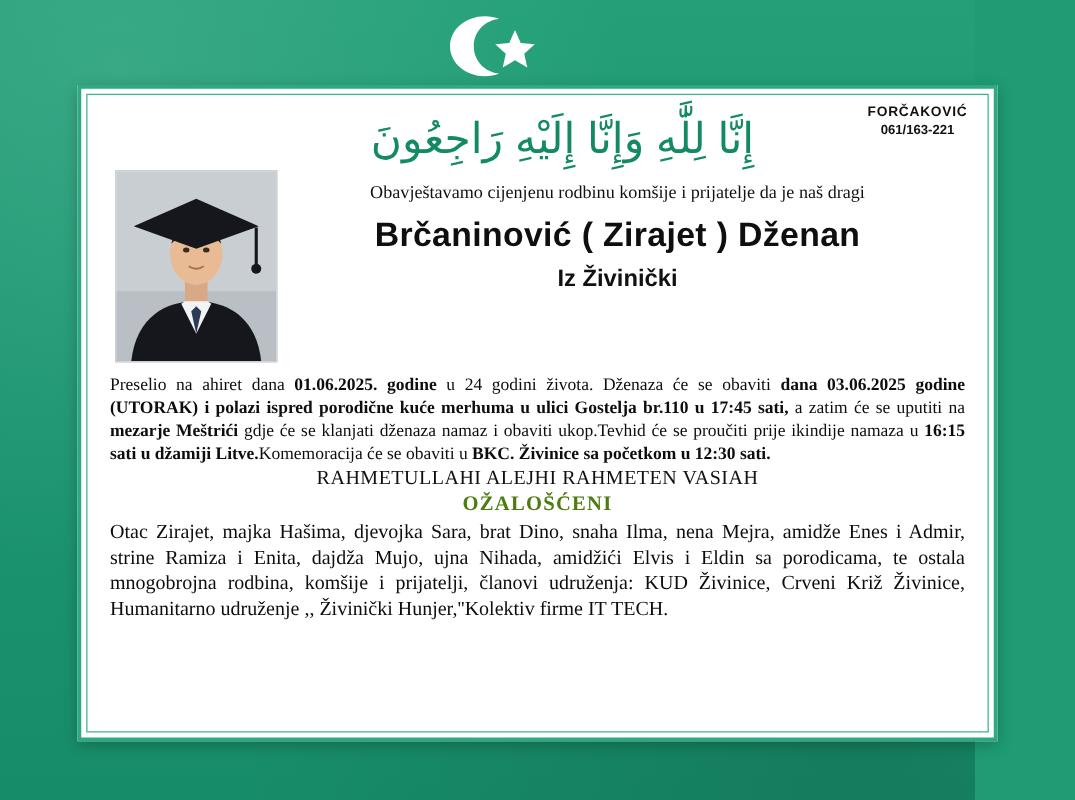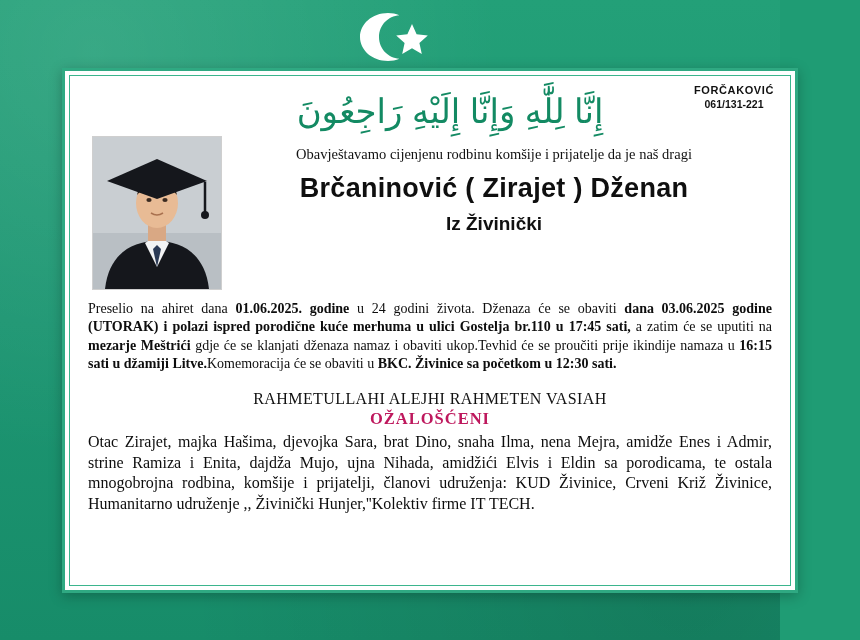--- a/index.html
+++ b/index.html
@@ -144,30 +144,30 @@
     line-height: 1.32;
     color: #0d0d0d;
     text-align: justify;
     text-justify: inter-word;
   }
   .body-text b { font-weight: bold; }
   .rahmet {
     text-align: center;
     font-size: 16px;
     letter-spacing: 0.4px;
-    margin-top: 16px;
+    margin-top: 0;
     color: #111;
   }
   .ozalosceni {
     text-align: center;
     font-size: 16.5px;
     font-weight: bold;
     letter-spacing: 1px;
     margin-top: 1px;
-    color: #be185d;
+    color: #4d7c0f;
   }
   .family {
     margin-top: 3px;
     font-size: 16px;
     line-height: 1.3;
     color: #0d0d0d;
     text-align: justify;
   }
 </style>
 </head>
@@ -181,21 +181,21 @@
       <path d="M46 2 C30 2 18 13 18 26 C18 39 30 50 46 50 C50 50 54 49.2 57.4 47.8 C46 47 37 37.6 37 26 C37 14.4 46 5 57.4 4.2 C54 2.8 50 2 46 2 Z" fill="#ffffff"></path>
       <polygon points="70,13 74.6,23.3 85.8,24.4 77.4,32 79.8,43 70,37.2 60.2,43 62.6,32 54.2,24.4 65.4,23.3" fill="#ffffff"></polygon>
     </svg>
   </div>
 
   <div class="card">
     <div class="card-inner">
 
       <div class="agency">
         <div class="name">FORČAKOVIĆ</div>
-        <div class="phone">061/131-221</div>
+        <div class="phone">061/163-221</div>
       </div>
 
       <div class="basmala">إِنَّا لِلَّٰهِ وَإِنَّا إِلَيْهِ رَاجِعُونَ</div>
 
       <div class="top-row">
         <div class="photo">
           <svg width="128" height="152" viewBox="0 0 128 152">
             <rect x="0" y="0" width="128" height="152" fill="#c9ced2"></rect>
             <rect x="0" y="96" width="128" height="56" fill="#b9bfc4"></rect>
 

